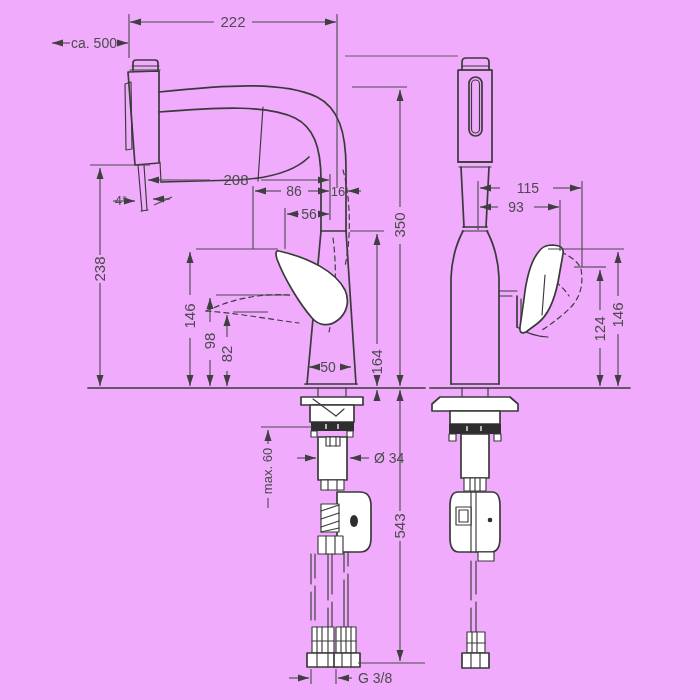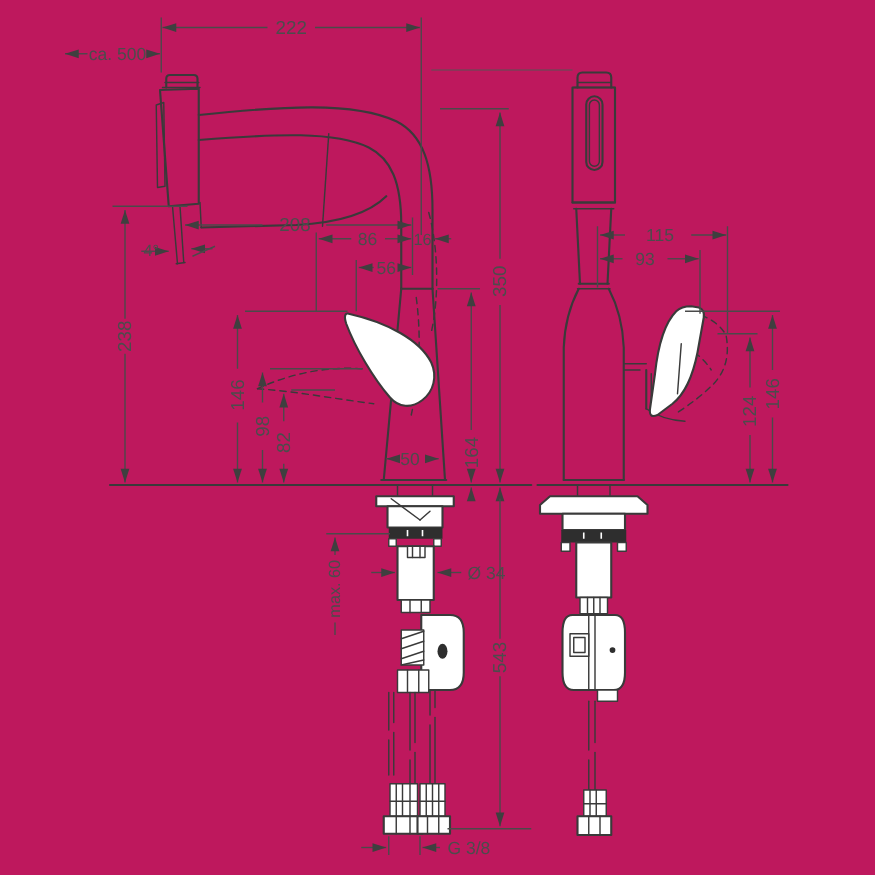--- a/index.html
+++ b/index.html
@@ -1,16 +1,16 @@
 <!DOCTYPE html>
 <html><head>
 <meta charset="utf-8">
 <style>
   html,body{margin:0;padding:0;background:#ffffff;}
-  .canvas{width:700px;height:700px;background:#be185d;position:relative;overflow:hidden;}
+  .canvas{width:700px;height:700px;background:#f0abfc;position:relative;overflow:hidden;}
   svg{display:block;}
   .obj{fill:none;stroke:#3a3a3a;stroke-width:1.7;stroke-linejoin:round;stroke-linecap:round;}
   .obj2{fill:none;stroke:#3a3a3a;stroke-width:1.15;stroke-linejoin:round;stroke-linecap:round;}
   .objw{fill:#ffffff;stroke:#3a3a3a;stroke-width:1.7;stroke-linejoin:round;}
   .objw2{fill:#ffffff;stroke:#3a3a3a;stroke-width:1.15;stroke-linejoin:round;}
   .dark{fill:#2e2e2e;stroke:none;}
   .dash{stroke-dasharray:5 4;}
   .dim{fill:none;stroke:#4a4a4a;stroke-width:1.1;stroke-linecap:butt;}
   .thin{fill:none;stroke:#555;stroke-width:0.9;}
   .t{fill:#4c4c4c;font-family:"Liberation Sans",sans-serif;font-size:15px;text-anchor:middle;}

